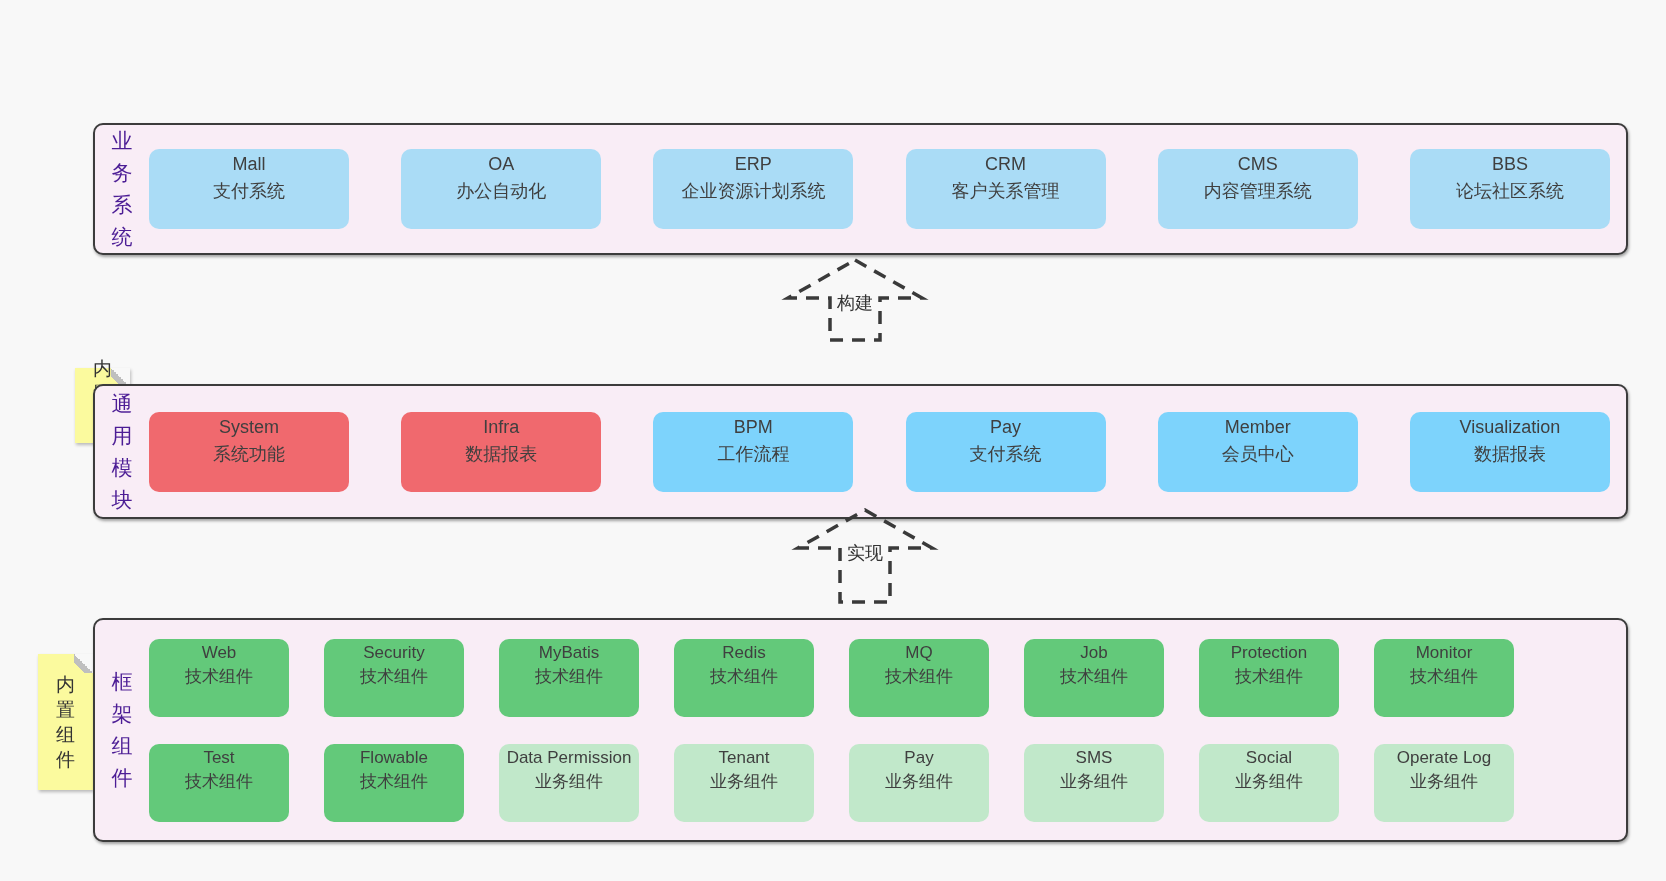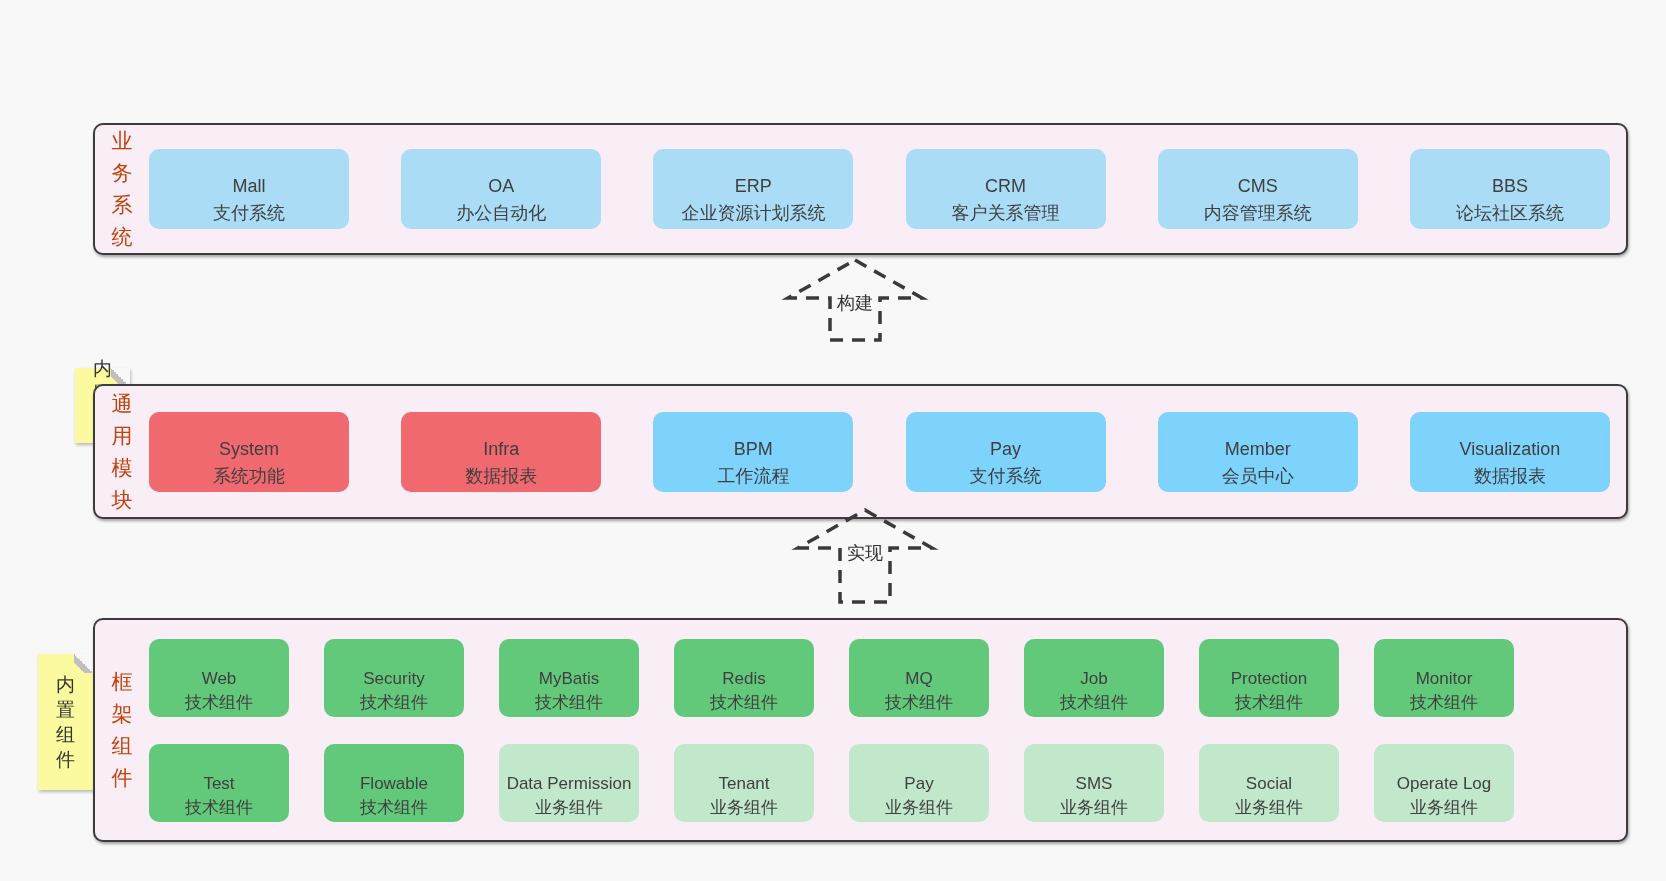--- a/index.html
+++ b/index.html
@@ -15,33 +15,33 @@
     display:flex; align-items:center;
     padding:0 16px 0 12px;
     z-index:2;
   }
   .band1 { top:123px; height:132px; }
   .band2 { top:384px; height:135px; }
   .band3 { top:618px; height:224px; }
 
   .vlabel {
     width:26px; margin:0 14px 0 2px;
-    font-size:21px; line-height:32px; color:#c2410c;
+    font-size:21px; line-height:32px; color:#4c1d95;
     text-align:center; word-break:break-all;
     flex:none;
   }
 
   .row { flex:1; display:flex; justify-content:space-between; align-items:center; }
   .rows { display:flex; flex-direction:column; gap:27px; }
   .row3 { display:flex; gap:35px; }
 
   
   .box {
     border-radius:10px; display:flex; flex-direction:column;
-    align-items:center; justify-content:flex-end; text-align:center;
+    align-items:center; justify-content:flex-start; text-align:center;
     color:#3f3f3f; font-size:18px; line-height:27px;
     box-sizing:border-box; padding:2px 6px;
   }
   .bigbox   { width:200px; height:80px; flex:none; }
   .smallbox { width:140px; height:78px; flex:none; line-height:24px; font-size:17px; }
   .blue       { background:#aadcf6; }
   .red        { background:#f0696e; }
   .pink       { background:#7dd3fc; }
   .green      { background:#63c97a; }
   .lightgreen { background:#c1e8ca; }

